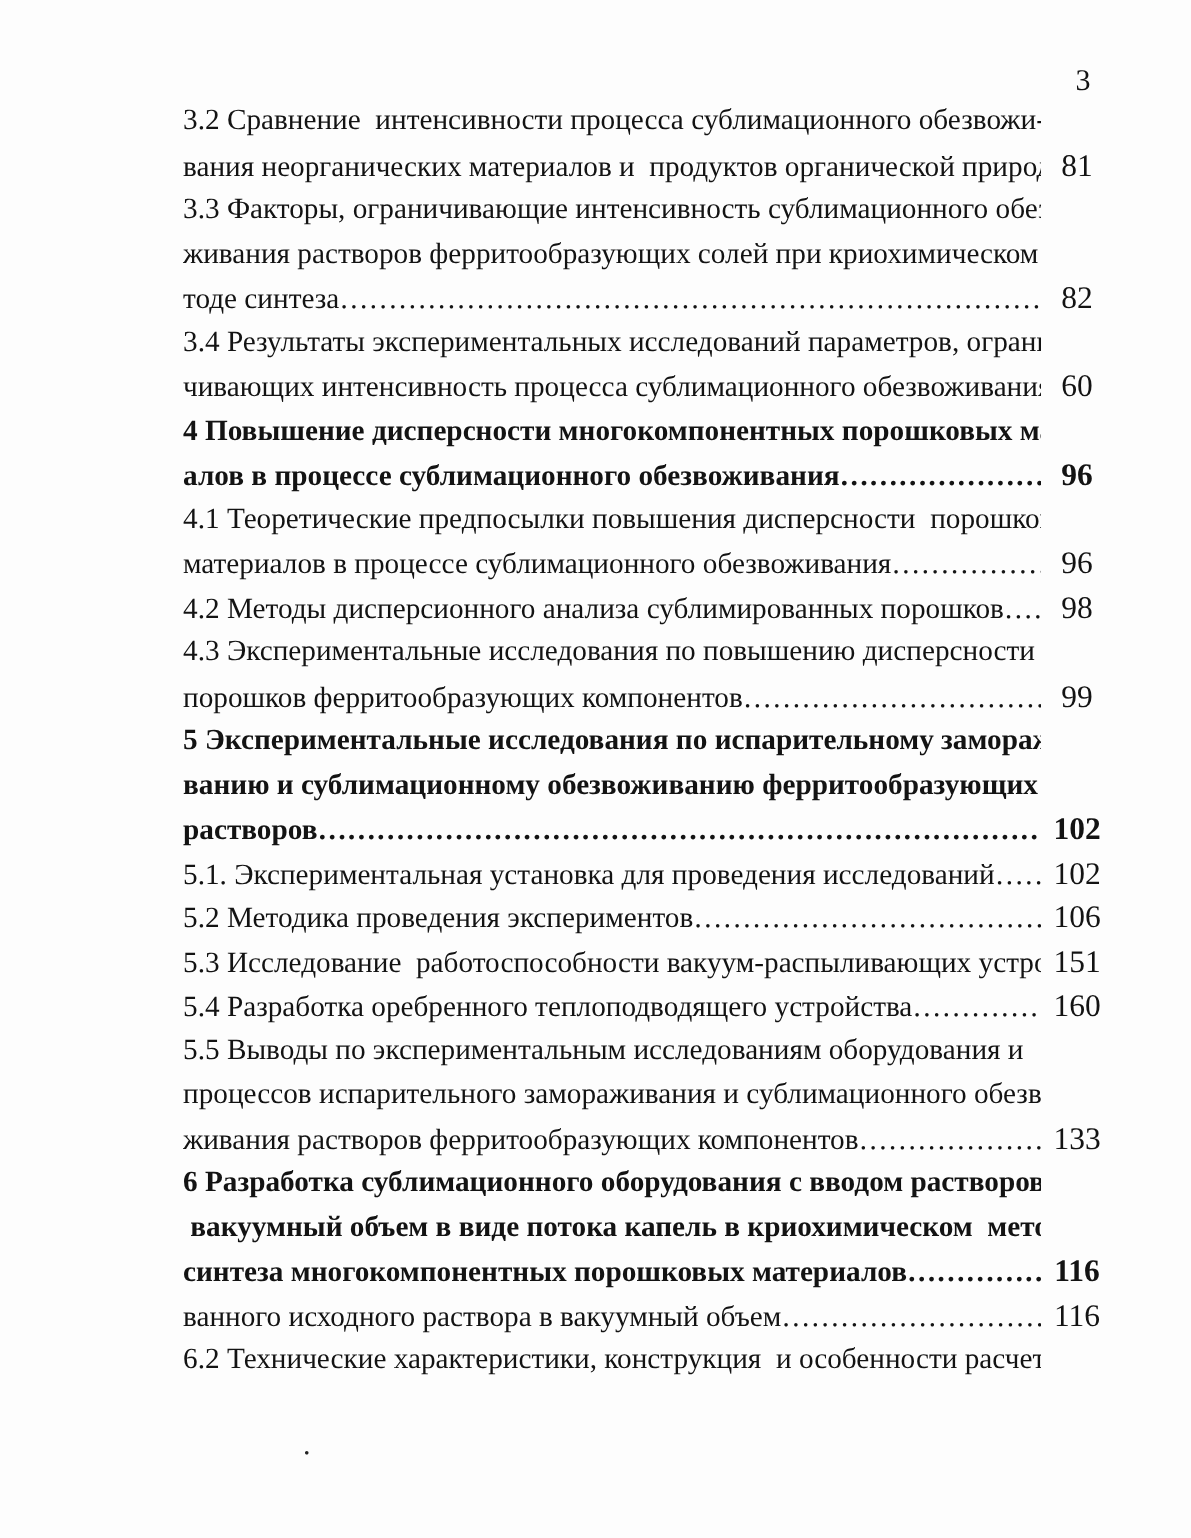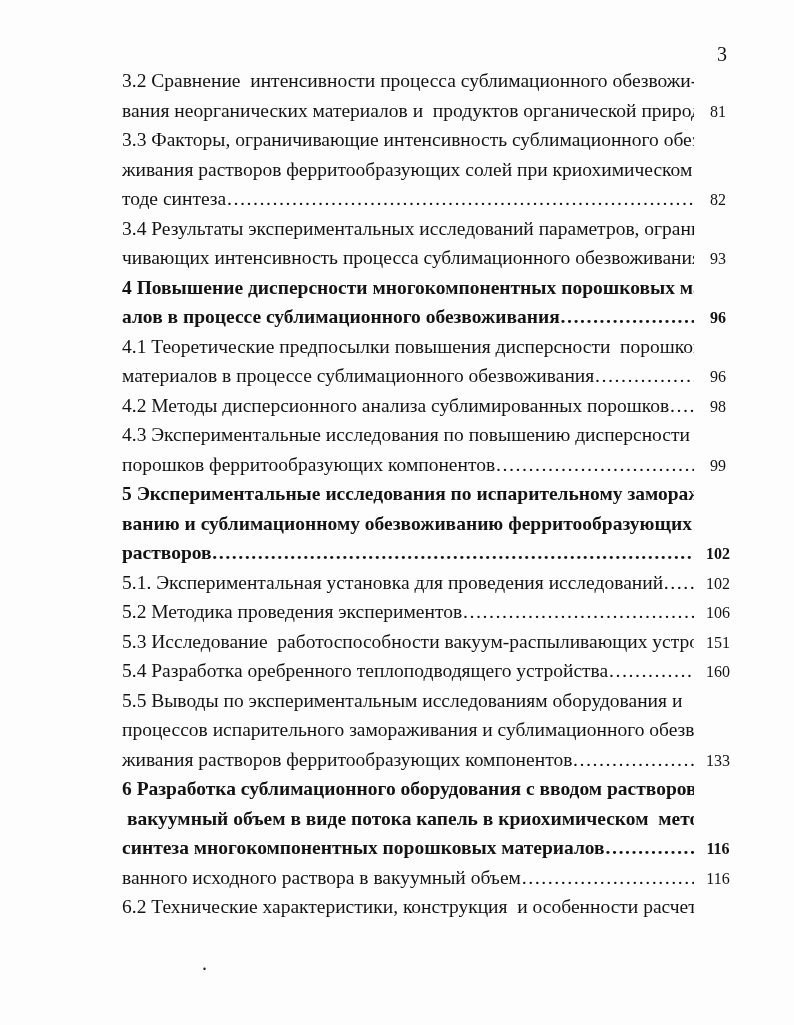--- a/index.html
+++ b/index.html
@@ -41,21 +41,21 @@
     min-width: 0;
     overflow: hidden;
     white-space: pre;
     font-size: 19.5px;
     line-height: 29.5px;
   }
   .toc-page {
     flex: 0 0 auto;
     width: 48px;
     text-align: center;
-    font-size: 16px;
+    font-size: 21px;
     line-height: 29.5px;
   }
   .toc-row.bold .toc-text,
   .toc-row.bold .toc-page {
     font-weight: 700;
   }
   .speck {
     position: absolute;
     top: 952px;
     left: 202px;
@@ -89,21 +89,21 @@
       <div class="toc-row">
         <span class="toc-text">тоде синтеза………………………………………………………………………………………………</span>
         <span class="toc-page">82</span>
       </div>
       <div class="toc-row">
         <span class="toc-text">3.4 Результаты экспериментальных исследований параметров, ограни-</span>
         <span class="toc-page"></span>
       </div>
       <div class="toc-row">
         <span class="toc-text">чивающих интенсивность процесса сублимационного обезвоживания……….....</span>
-        <span class="toc-page">93</span>
+        <span class="toc-page">60</span>
       </div>
       <div class="toc-row bold">
         <span class="toc-text">4 Повышение дисперсности многокомпонентных порошковых матери-</span>
         <span class="toc-page"></span>
       </div>
       <div class="toc-row bold">
         <span class="toc-text">алов в процессе сублимационного обезвоживания……………………………....…</span>
         <span class="toc-page">96</span>
       </div>
       <div class="toc-row">

